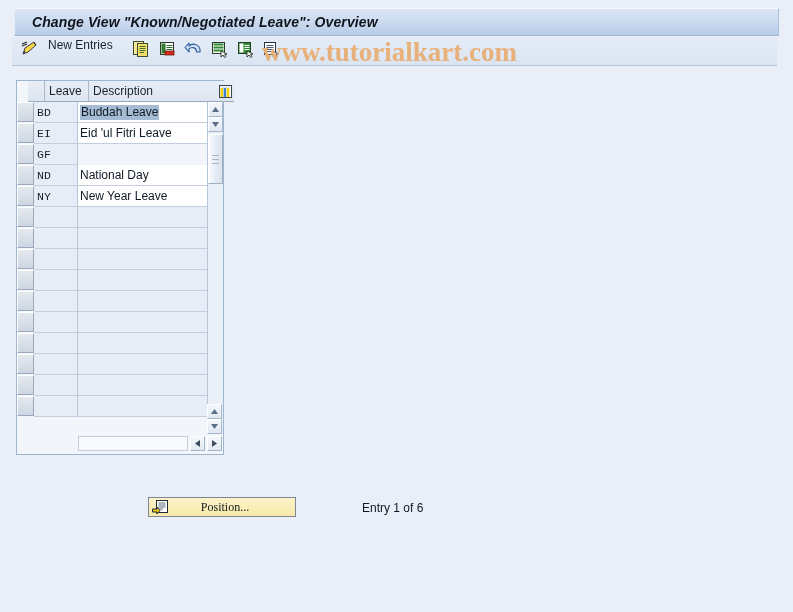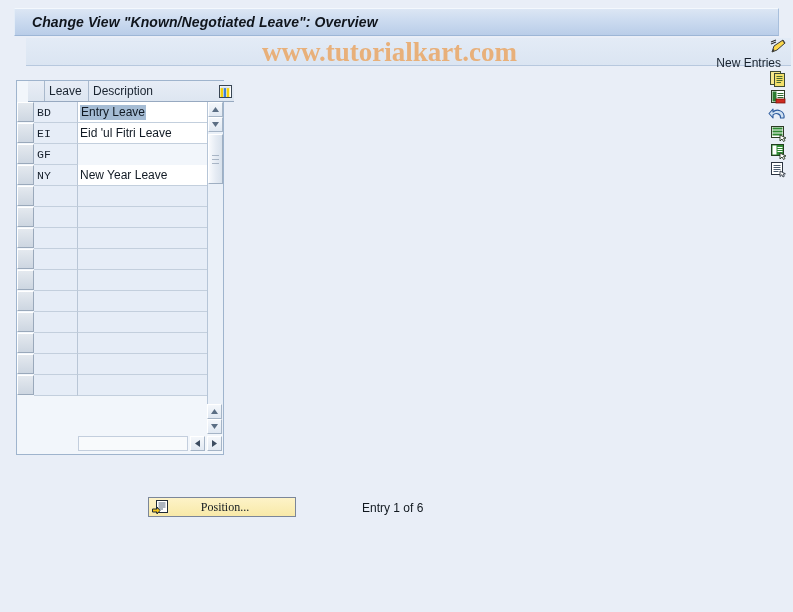--- a/index.html
+++ b/index.html
@@ -39,31 +39,30 @@
     font-style: italic;
     color: #10151c;
     padding-left: 17px;
     letter-spacing: 0.1px;
     white-space: nowrap;
   }
 
   
   .toolbar {
     position: absolute;
-    left: 26px;
+    left: 12px;
     top: 38px;
     width: 765px;
     height: 28px;
     background: linear-gradient(to bottom, #e3ebf6 0%, #dbe5f2 100%);
     border-bottom: 1px solid #b7c8de;
     box-sizing: border-box;
     display: flex;
-    align-items: flex-end;
+    align-items: flex-start;
     padding-left: 4px;
-    flex-direction: column;
   }
   .tb-btn {
     width: 24px;
     height: 22px;
     display: inline-flex;
     align-items: center;
     justify-content: center;
     margin: 0 1px;
   }
   .tb-label {
@@ -439,31 +438,36 @@
         <rect x="1.5" y="1.5" width="10" height="1.6" fill="#dde5ef"></rect>
       </svg>
     </div>
   </div>
 
   <div class="grid-body" id="grid-body">
       <div class="row">
         <div class="rowsel"></div>
         <div class="cell-leave">BD</div>
         <div class="cell-desc">
-          <span class="sel-text">Entry Leave</span>
+          <span class="sel-text">Buddah Leave</span>
         </div>
       </div>
       <div class="row">
         <div class="rowsel"></div>
         <div class="cell-leave">EI</div>
         <div class="cell-desc">Eid 'ul Fitri Leave</div>
       </div>
       <div class="row">
         <div class="rowsel"></div>
         <div class="cell-leave">GF</div>
+      </div>
+      <div class="row">
+        <div class="rowsel"></div>
+        <div class="cell-leave">ND</div>
+        <div class="cell-desc">National Day</div>
       </div>
       <div class="row">
         <div class="rowsel"></div>
         <div class="cell-leave">NY</div>
         <div class="cell-desc">New Year Leave</div>
       </div>
       <div class="row empty">
         <div class="rowsel"></div>
         <div class="cell-leave"></div>
         <div class="cell-desc"></div>

